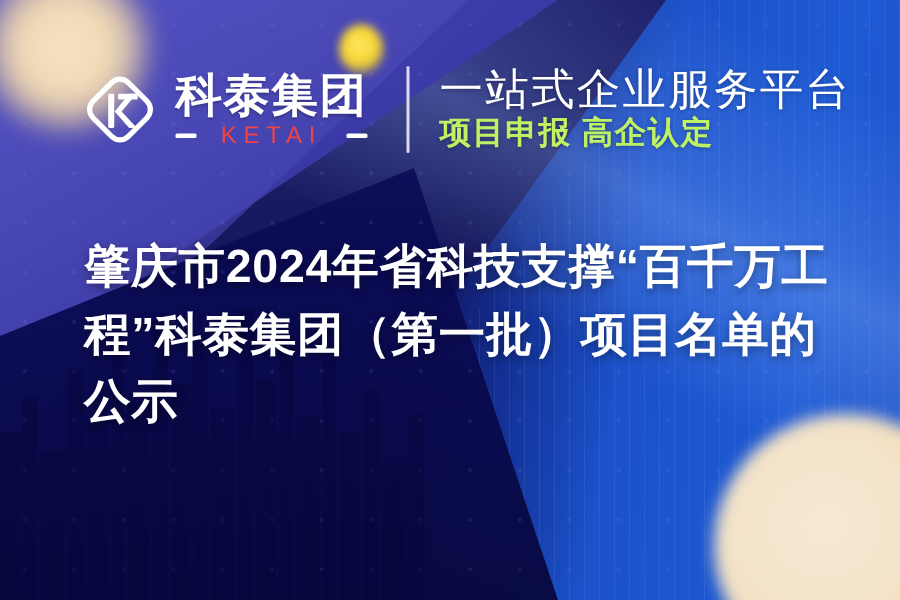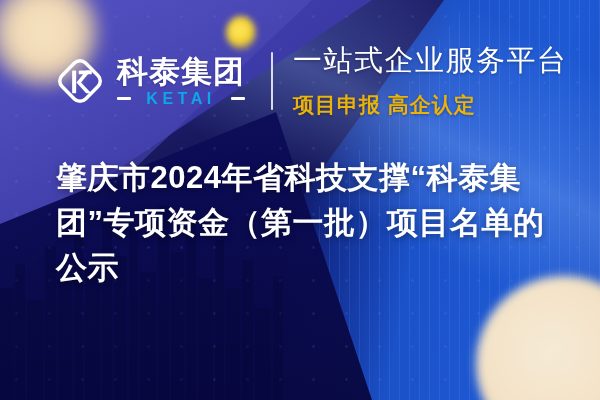--- a/index.html
+++ b/index.html
@@ -194,23 +194,23 @@
     margin-top: 3px;
   }
   .logo-dash {
     height: 3px;
     width: 14px;
     background: #ffffff;
     border-radius: 1px;
     flex: none;
   }
   .logo-en {
-    color: #0ea5e9;
+    color: #ef4444;
     font-size: 16px;
-    font-weight: bold;
+    font-weight: normal;
     letter-spacing: 4.5px;
     line-height: 1;
     white-space: nowrap;
     flex: 1;
     text-align: center;
   }
 
   .divider {
     width: 2px;
     height: 58px;
@@ -229,26 +229,26 @@
     color: #ffffff;
     font-size: 29px;
     font-weight: normal;
     letter-spacing: 1.5px;
     line-height: 1.12;
     white-space: nowrap;
     text-shadow: 0 1px 3px rgba(0,0,0,.3);
     text-align: center;
   }
   .tagline-sub {
-    color: #eab308;
+    color: #bef264;
     font-size: 21px;
     font-weight: bold;
     letter-spacing: 1px;
     line-height: 1.25;
-    margin-top: 16px;
+    margin-top: 0;
     white-space: nowrap;
     text-shadow: 0 1px 3px rgba(0,0,0,.3);
   }
 
   
   .title {
     position: absolute;
     left: 56px;
     top: 155px;
     width: 500px;
@@ -331,15 +331,15 @@
     </div>
 
     <span class="divider"></span>
 
     <div class="tagline-block">
       <span class="tagline-main">一站式企业服务平台</span>
       <span class="tagline-sub">项目申报 高企认定</span>
     </div>
   </div>
 
-  <div class="title">肇庆市2024年省科技支撑“科泰集团”专项资金（第一批）项目名单的公示</div>
+  <div class="title">肇庆市2024年省科技支撑“百千万工程”科泰集团（第一批）项目名单的公示</div>
 
 </div>
 
 </body></html>

